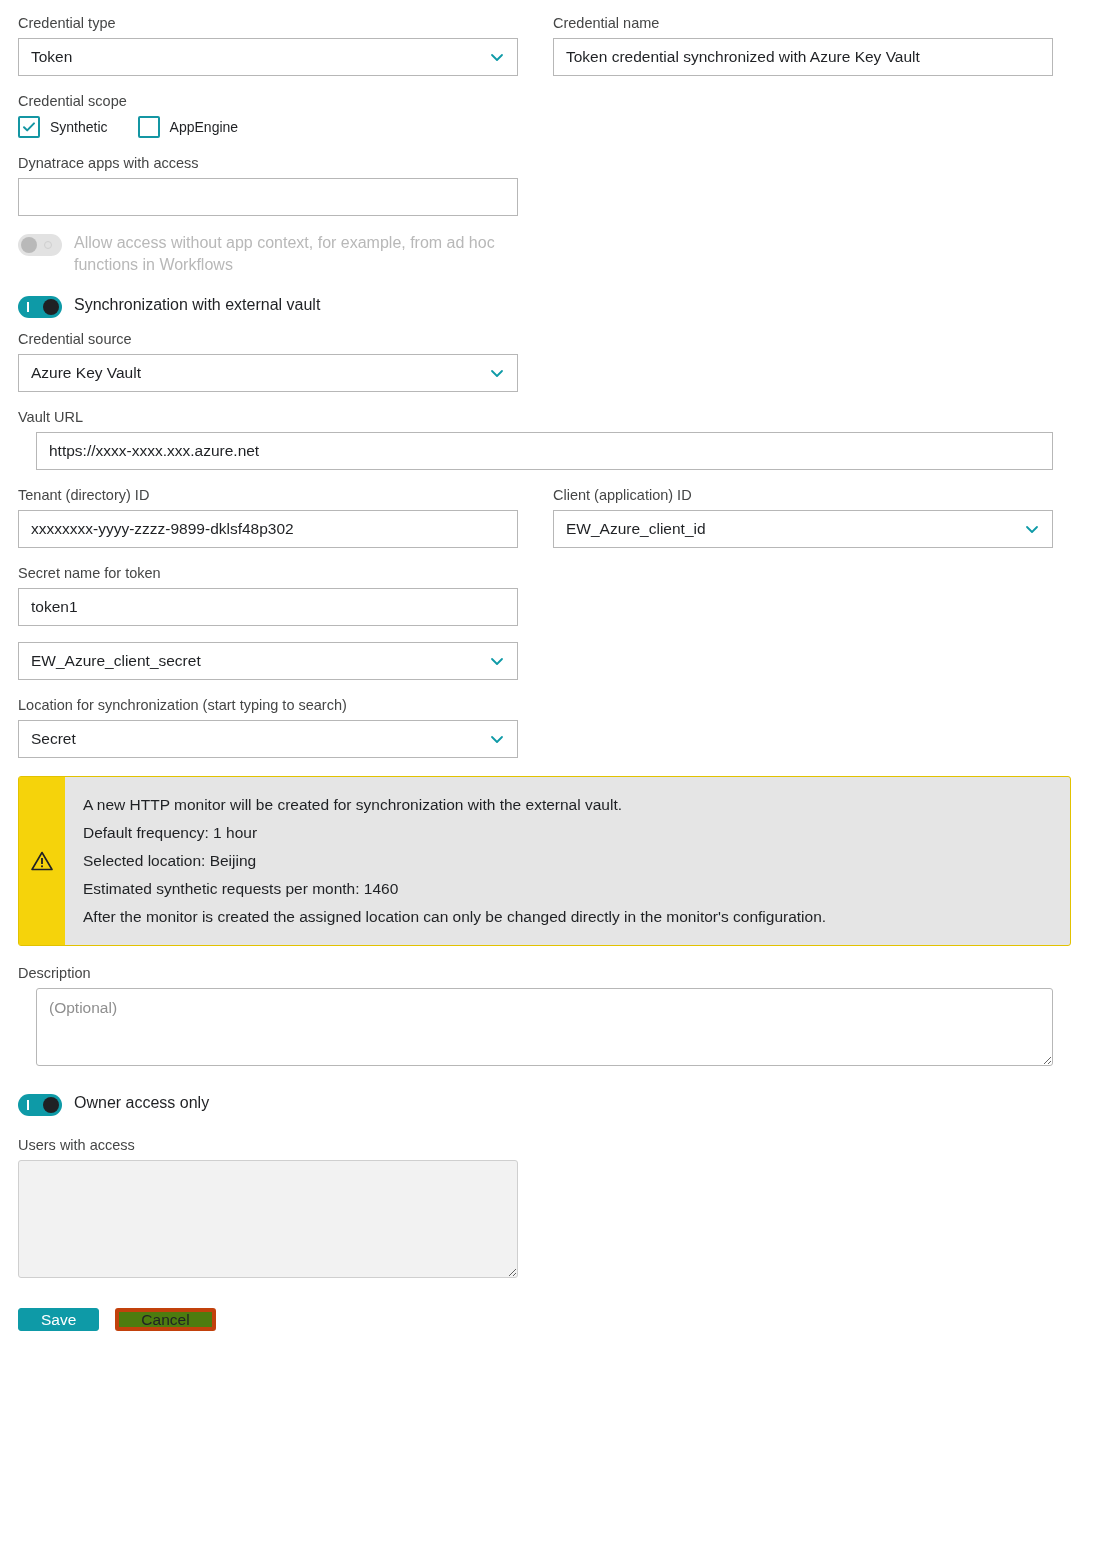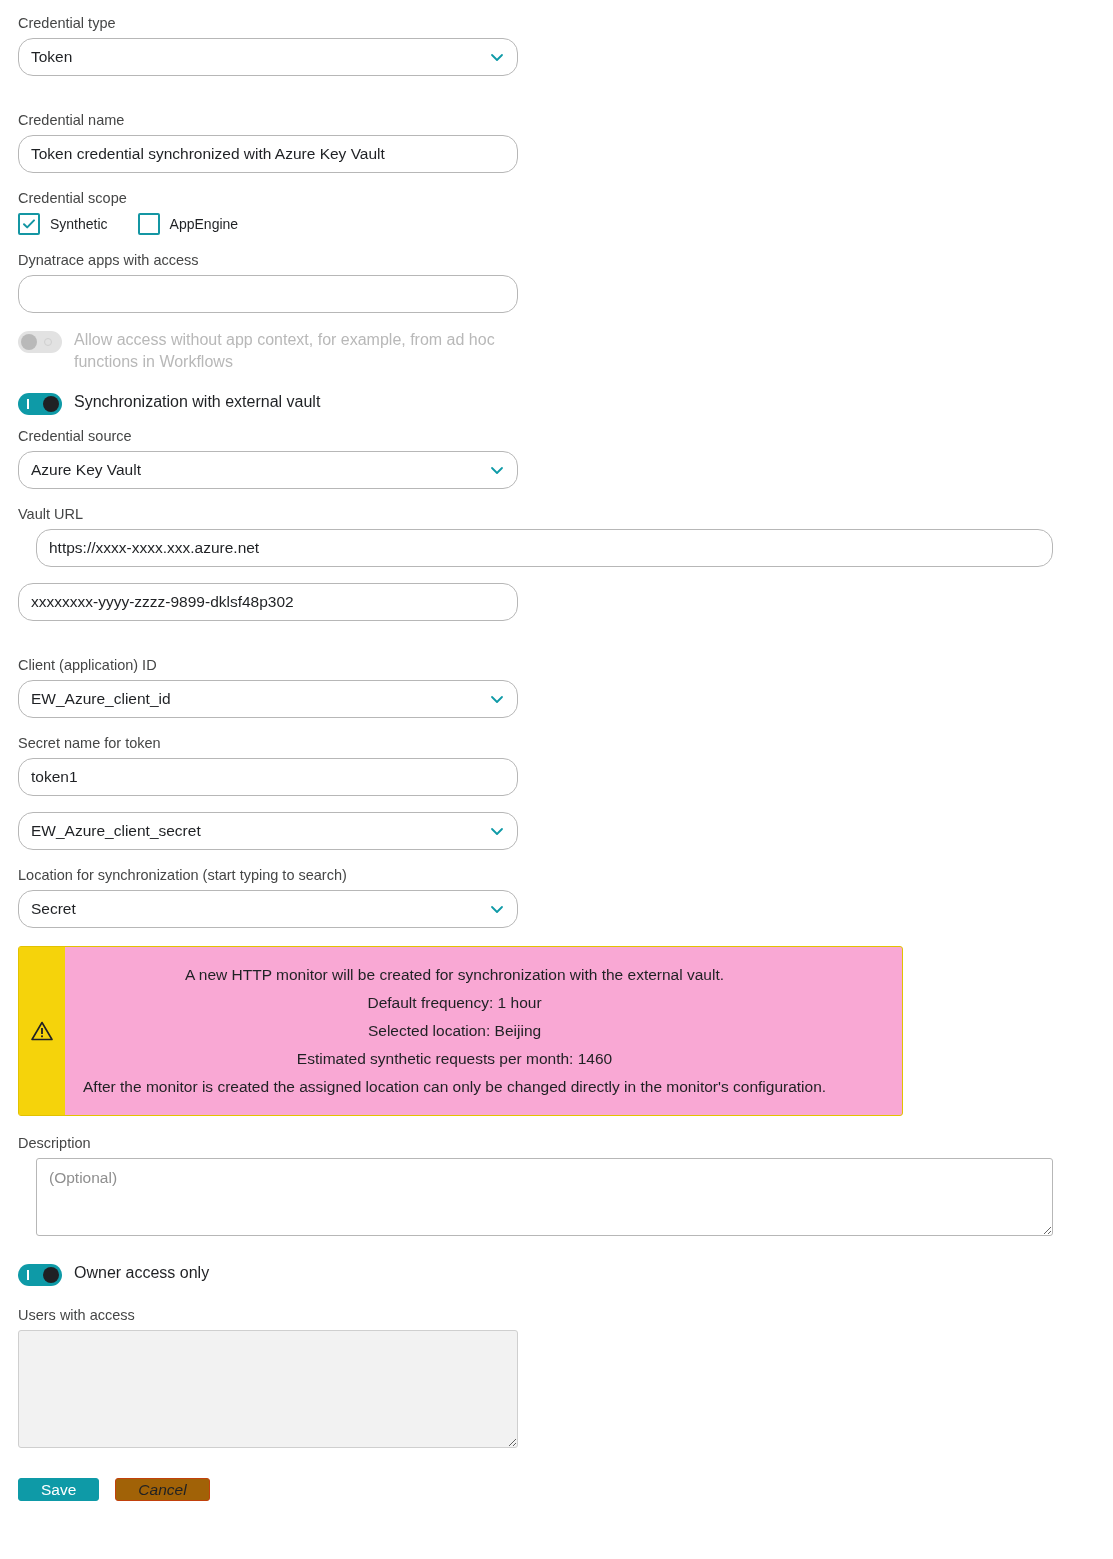--- a/index.html
+++ b/index.html
@@ -31,41 +31,41 @@
     font-size: 14.5px;
     color: #454646;
     margin-bottom: 6px;
     display: block;
     line-height: 18px;
   }
   .input {
     width: 100%;
     height: 38px;
     border: 1px solid #b7b7b7;
-    border-radius: 15px;
+    border-radius: 0;
     background: #ffffff;
     font-size: 15.5px;
     color: #1f2124;
     padding: 0 12px;
     display: flex;
     align-items: center;
     font-family: "Liberation Sans", sans-serif;
     position: relative;
   }
   .input .val { flex: 1; overflow: hidden; white-space: nowrap; }
   .select-caret {
     width: 16px;
     height: 16px;
     flex: 0 0 16px;
     margin-left: 8px;
     display: block;
   }
   .select-caret svg { display: block; }
 
-  .block { margin-bottom: 16px; flex-direction: column; }
+  .block { margin-bottom: 16px; }
 
   
   .checkrow {
     display: flex;
     align-items: center;
     gap: 30px;
     margin-top: 4px;
   }
   .checkitem { display: flex; align-items: center; gap: 10px; }
   .cbox {
@@ -102,24 +102,23 @@
     border: 1.5px solid #cfcfcf;
   }
   .toggle-label { font-size: 16px; color: #1f2124; line-height: 22px; max-width: 470px; }
   .toggle-label.disabled { color: #b8b8b8; }
 
   
   .warning {
     display: flex;
     border: 1px solid #e2c200;
     border-radius: 3px;
-    background: #f9a8d4;
-    width: 885px;
+    background: #e5e5e5;
+    width: 1053px;
     margin-top: 18px;
-    text-align: center;
   }
   .warning .stripe {
     width: 46px;
     background: #f5d30b;
     display: flex;
     align-items: center;
     justify-content: center;
     flex: 0 0 46px;
   }
   .warning .stripe svg { display: block; }
@@ -149,21 +148,21 @@
     border-radius: 3px;
     font-size: 15.5px;
     padding: 0 22px;
     display: flex;
     align-items: center;
     justify-content: center;
     cursor: pointer;
     font-family: "Liberation Sans", sans-serif;
   }
   .btn-primary { background: #0e9aa7; color: #ffffff; border: 1px solid #0e9aa7; }
-  .btn-secondary { background: #a16207; color: #1f2124; border: 1px solid #c2410c; font-style: italic; }
+  .btn-secondary { background: #4d7c0f; color: #1f2124; border: 4px solid #c2410c; }
   .spacer-12 { height: 12px; }
 </style>
 </head>
 <body>
 
 <div class="page">
 
   <div class="row block">
     <div class="col-half">
       <label class="field-label">Credential type</label>
@@ -247,20 +246,21 @@
     <label class="field-label">Vault URL</label>
     <div class="col-full">
       <div class="input">
         <span class="val">https://xxxx-xxxx.xxx.azure.net</span>
       </div>
     </div>
   </div>
 
   <div class="row block">
     <div class="col-half">
+      <label class="field-label">Tenant (directory) ID</label>
       <div class="input">
         <span class="val">xxxxxxxx-yyyy-zzzz-9899-dklsf48p302</span>
       </div>
     </div>
     <div class="col-half">
       <label class="field-label">Client (application) ID</label>
       <div class="input">
         <span class="val">EW_Azure_client_id</span>
         <span class="select-caret">
           <svg width="16" height="16" viewBox="0 0 16 16">

